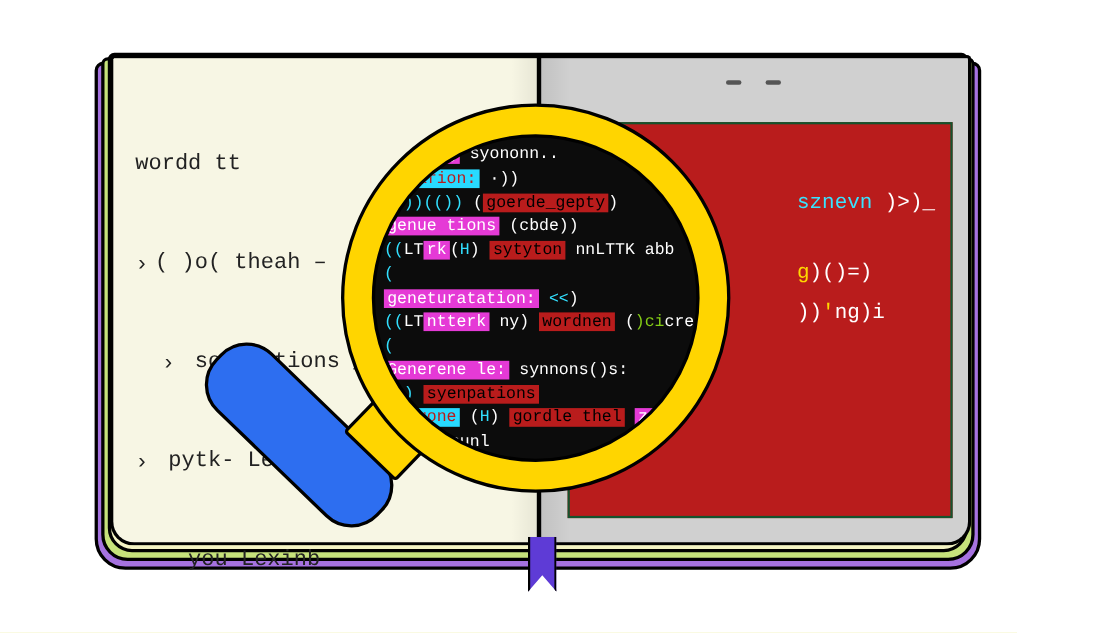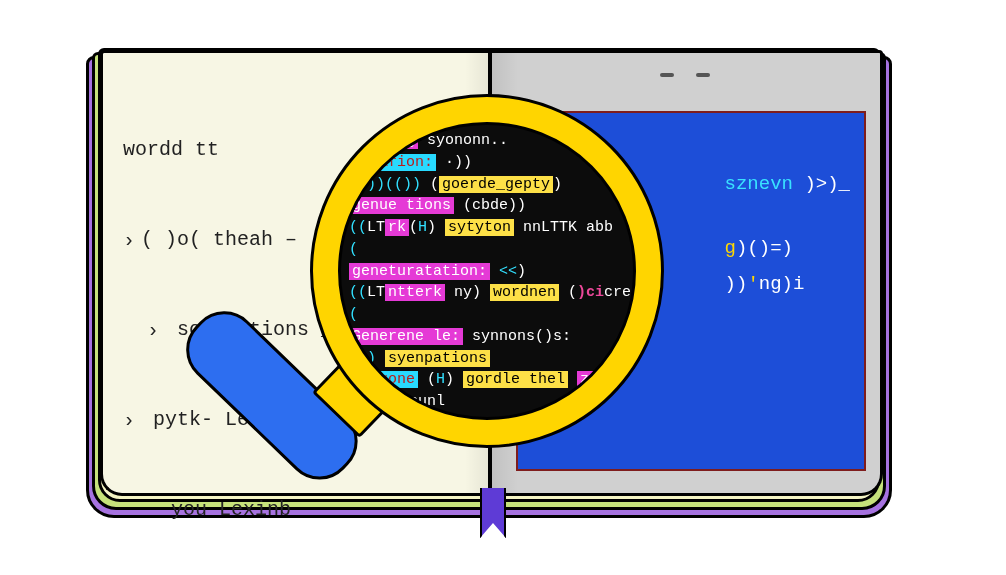--- a/index.html
+++ b/index.html
@@ -105,22 +105,22 @@
     display: flex; gap: 22px;
     justify-content: center;
   }
   .speaker span {
     width: 14px; height: 4px;
     background: #555; border-radius: 2px;
   }
   .terminal {
     position: absolute;
     top: 58px; left: 26px; right: 14px; bottom: 22px;
-    background: #1d4ed8;
-    border: 2px solid #7f1d1d;
+    background: #b91c1c;
+    border: 2px solid #14532d;
   }
   .terminal-text {
     position: absolute;
     right: 14px; top: 60px;
     color: #fff;
     font-family: 'Courier New', monospace;
     font-size: 19px;
     text-align: left;
   }
   .terminal-text .tr { margin-bottom: 14px; white-space: nowrap; }
@@ -197,23 +197,23 @@
     font-size: 15px;
     line-height: 1.45;
     color: #fff;
     white-space: nowrap;
   }
   .lens-content .lr { display:block; }
 
   
   .hl-magenta { background:#e53ad6; color:#fff; padding:0 3px; }
   .hl-cyan    { background:#28daff; color:#b91c1c; padding:0 3px; }
-  .hl-lime    { background:#fde047; color:#000; padding:0 3px; }
+  .hl-lime    { background:#b91c1c; color:#000; padding:0 3px; }
   .txt-cyan   { color:#32e0ff; }
-  .txt-pink   { color:#ec4899;font-weight:bold; }
+  .txt-pink   { color:#84cc16; }
 
 </style>
 </head>
 <body>
 
 <div class="book-cover">
   <div class="cover-bottom"></div>
   <div class="cover-mid"></div>
   <div class="cover-top"></div>
 </div>

